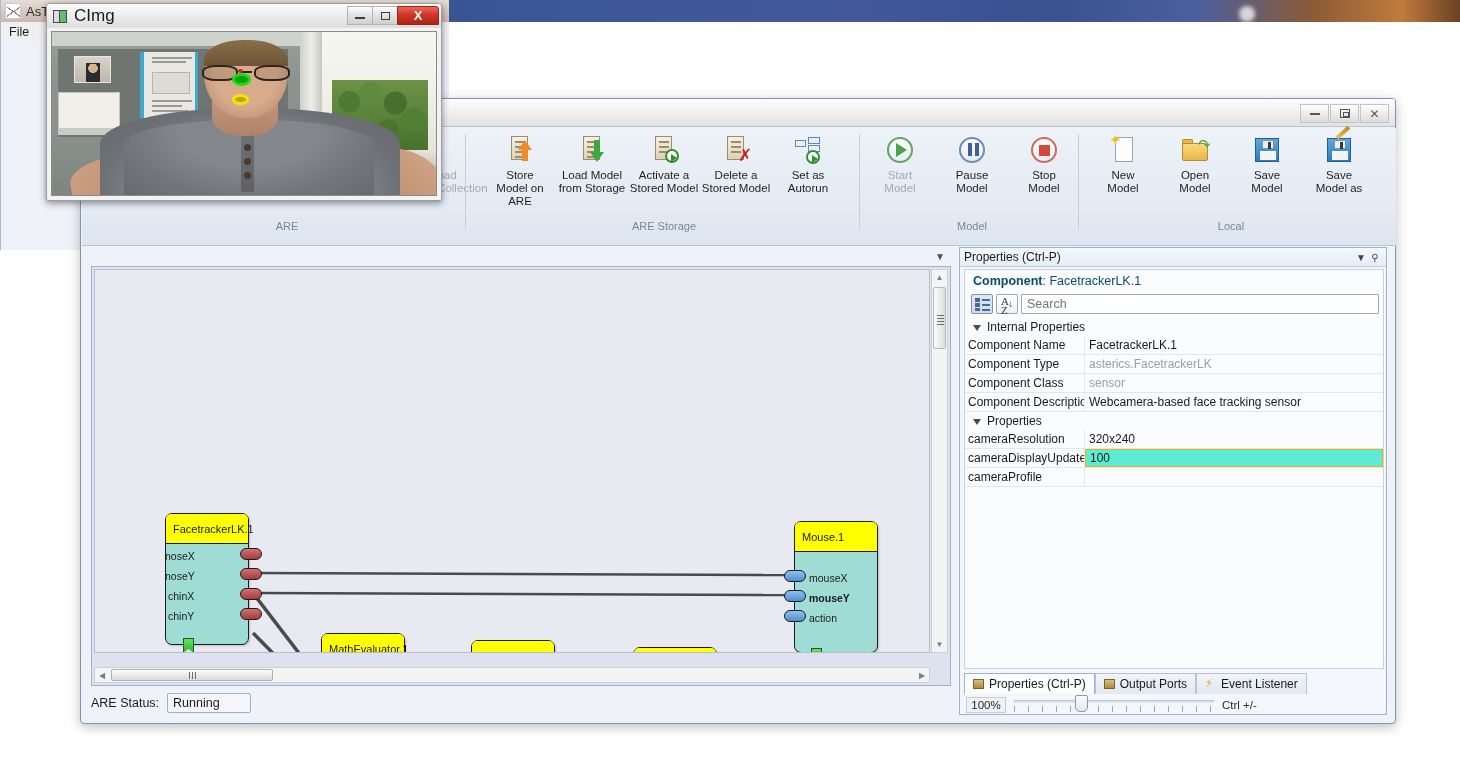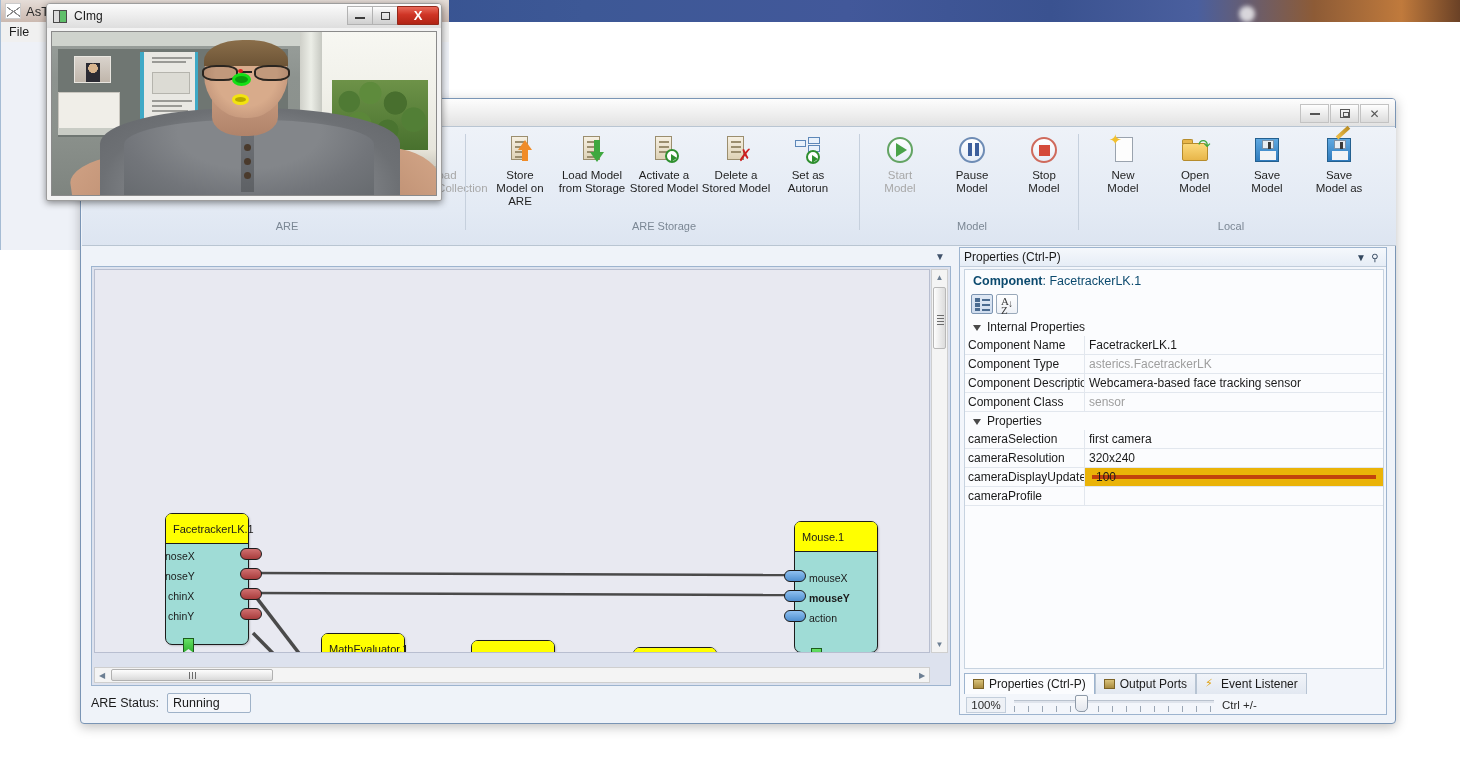--- a/index.html
+++ b/index.html
@@ -86,21 +86,21 @@
     width: 14px; height: 13px; background: #4a4a4a; position: relative;
   }
   #cimg-icon::before {
     content:""; position:absolute; left: 1px; top: 1px;
     width: 5px; height: 11px; background: #dddddd;
   }
   #cimg-icon::after {
     content:""; position:absolute; left: 7px; top: 1px;
     width: 6px; height: 11px; background: #5fbf6a;
   }
-  #cimg-title { font-size: 12px; color: #1a1a1a; }
+  #cimg-title { font-size: 17px; color: #1a1a1a; }
   .win-btns { position: absolute; right: 2px; top: 2px; display: flex; }
   .win-btn {
     width: 26px; height: 19px;
     border: 1px solid #b2b2b2;
     background: linear-gradient(180deg,#fdfdfd,#e3e3e3 50%,#cfcfcf);
     display: flex; align-items: center; justify-content: center;
     font-size: 10px; color: #333; margin-left: -1px;
   }
   .win-btn.close {
     width: 42px;
@@ -586,21 +586,21 @@
   .prop-key {
     width: 120px; border-right: 1px solid #e2e7ee;
     display: flex; align-items: center; padding-left: 3px;
     font-size: 12px; color: #1a1a1a; overflow: hidden; white-space: nowrap;
   }
   .prop-val {
     flex: 1; display: flex; align-items: center; padding-left: 4px;
     font-size: 12px; color: #1a1a1a; position: relative;
   }
   .prop-val.muted { color: #9e9e9e; }
-  .prop-val.editing { background:#c2410c; border:7px solid #eab308; }
+  .prop-val.editing { background:#5eead4; border:1px solid #eab308; }
   #props-tabs {
     position: absolute; left: 4px; top: 424px; width: 420px; height: 22px;
     display: flex; align-items: flex-end;
   }
   .ptab {
     height: 21px; padding: 0 8px; display: flex; align-items: center; gap: 5px;
     font-size: 12px; color: #1a1a1a;
     border: 1px solid #b7c4d3; border-bottom: none;
     background: linear-gradient(180deg,#f1f4f9,#e2e8f1);
   }
@@ -958,52 +958,49 @@
             <i style="left:0;top:5px;width:5px;height:4px;"></i>
               <i style="left:7px;top:6px;width:8px;height:1.5px;"></i>
             <i style="left:0;top:10px;width:5px;height:3px;"></i>
               <i style="left:7px;top:11px;width:8px;height:1.5px;"></i>
           </span>
         </span>
         <span class="tool-sq">
           <span class="ic-sortaz">A<br>Z</span>
           <span style="position:absolute;right:4px;top:3px;color:#3a3a3a;font-size:10px;">↓</span>
         </span>
+        <input id="search-input" type="text" placeholder="Search" style="">
       </div>
 
       <div style="position:absolute;left:0;top:48px;width:418px;">
 
         <div class="prop-section">
           <span class="tri"></span>
           <span>Internal Properties</span>
         </div>
         <div class="prop-row">
           <span class="prop-key">Component Name</span>
           <span class="prop-val">FacetrackerLK.1</span>
         </div>
         <div class="prop-row">
           <span class="prop-key">Component Type</span>
           <span class="prop-val muted">asterics.FacetrackerLK</span>
         </div>
         <div class="prop-row">
+          <span class="prop-key">Component Class</span>
+          <span class="prop-val muted">sensor</span>
+        </div>
+        <div class="prop-row">
           <span class="prop-key">Component Descriptio</span>
           <span class="prop-val">Webcamera-based face tracking sensor</span>
-        </div>
-        <div class="prop-row">
-          <span class="prop-key">Component Class</span>
-          <span class="prop-val muted">sensor</span>
         </div>
 
         <div class="prop-section">
           <span class="tri"></span>
           <span>Properties</span>
-        </div>
-        <div class="prop-row">
-          <span class="prop-key">cameraSelection</span>
-          <span class="prop-val">first camera</span>
         </div>
         <div class="prop-row">
           <span class="prop-key">cameraResolution</span>
           <span class="prop-val">320x240</span>
         </div>
         <div class="prop-row">
           <span class="prop-key">cameraDisplayUpdate</span>
           <span class="prop-val editing">100</span>
         </div>
         <div class="prop-row">

